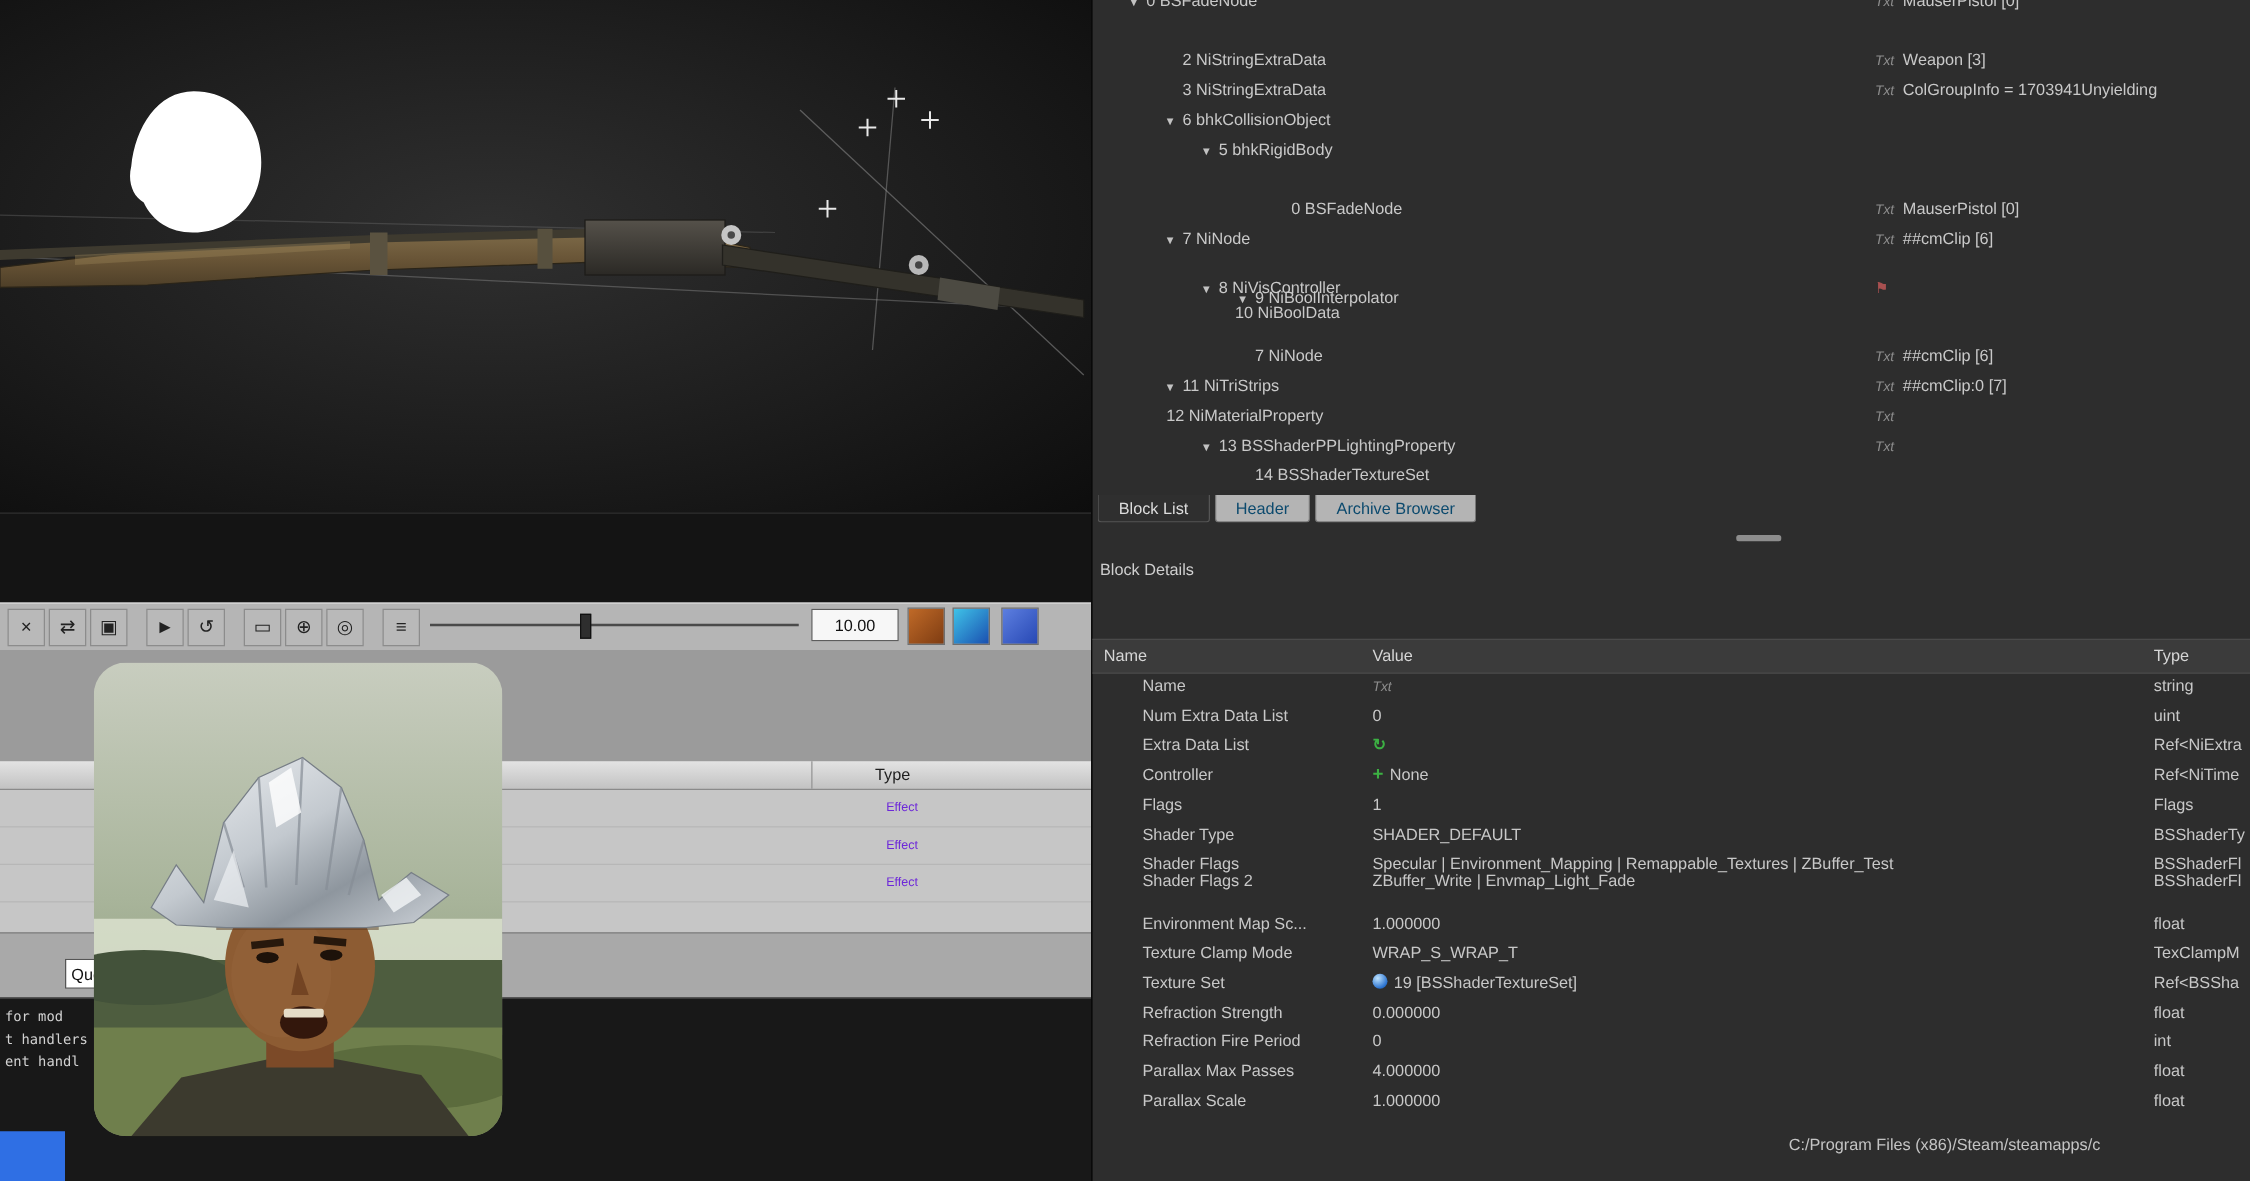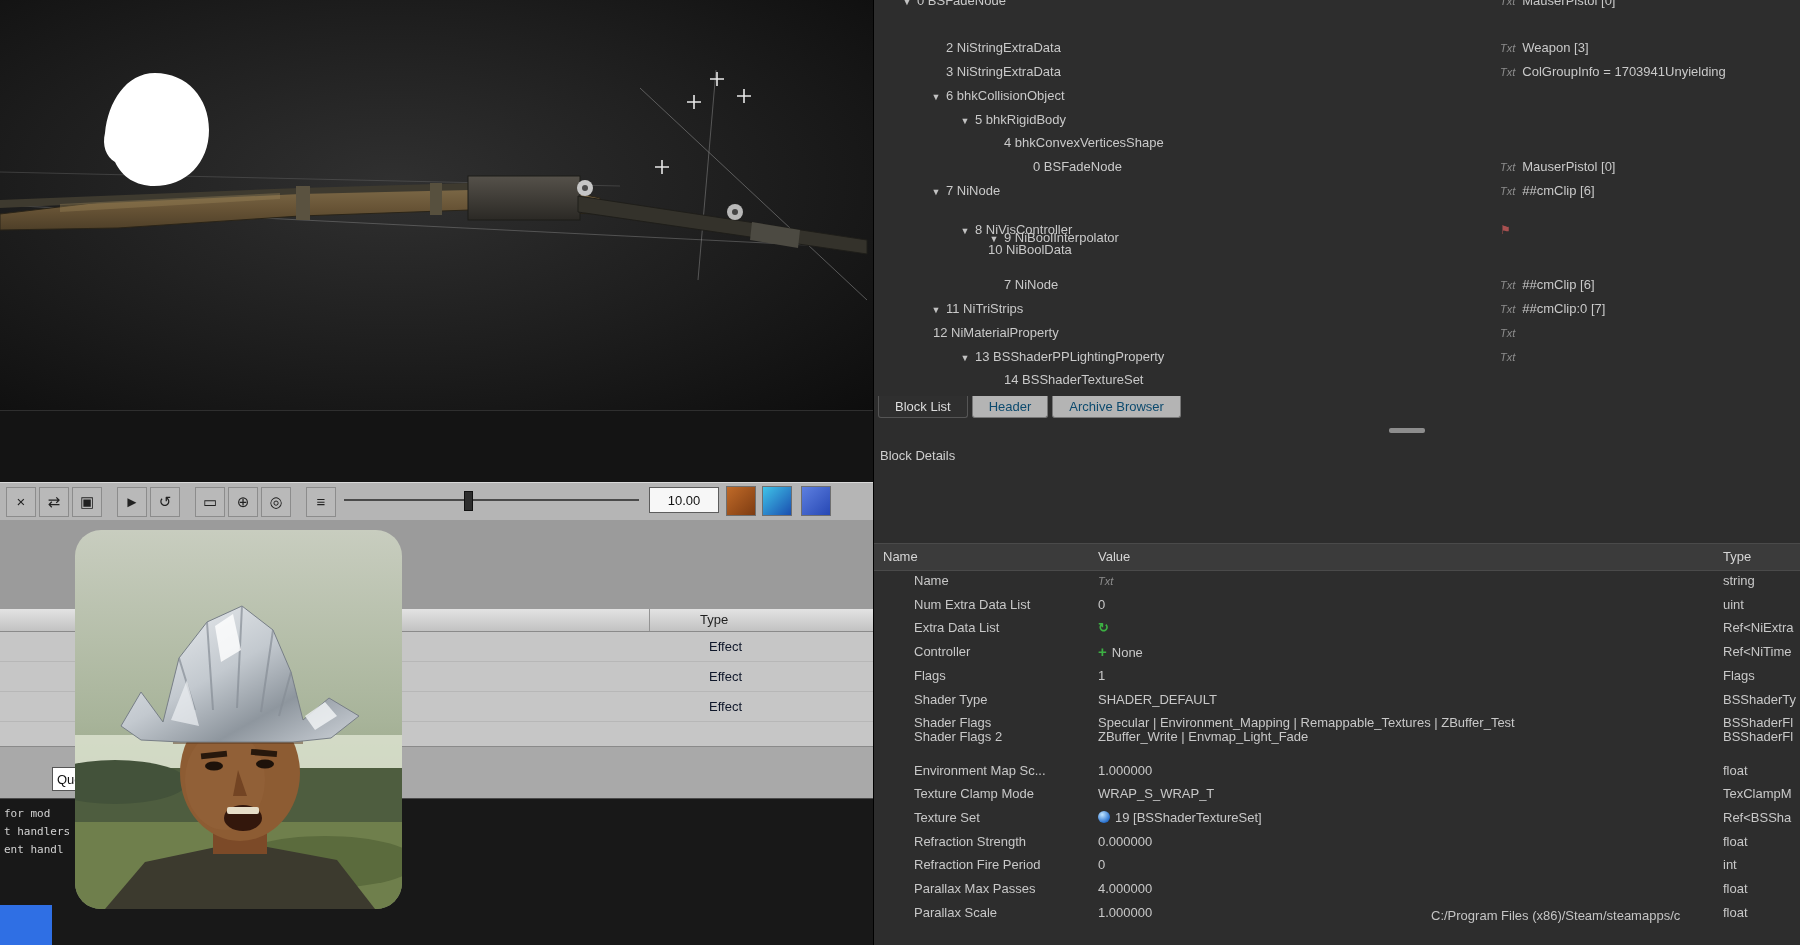--- a/index.html
+++ b/index.html
@@ -20,21 +20,21 @@
   #time-box{position:absolute;left:649px;top:487px;width:70px;height:26px;background:#f7f7f7;border:1px solid #5d5d5d;
             font-family:"Liberation Sans",sans-serif;font-size:13px;color:#111;text-align:center;box-sizing:border-box;}
   .swatch{position:absolute;top:486px;width:30px;height:30px;border:1px solid #6f6f6f;box-sizing:border-box;}
   #mid-gray{position:absolute;left:0;top:520px;width:873px;height:89px;background:#9b9b9b;}
   #effects-table{position:absolute;left:0;top:609px;width:873px;height:137px;background:#c6c6c6;}
   #effects-header{position:absolute;left:0;top:0;width:873px;height:22px;
      background:linear-gradient(#e3e3e3,#c2c2c2);border-bottom:1px solid #8a8a8a;}
   #type-col-line{position:absolute;left:649px;top:0;width:1px;height:22px;background:#949494;}
   #type-header{position:absolute;left:700px;top:3px;font-size:13px;color:#1f1f1f;}
   #effects-rows{position:absolute;left:0;top:23px;right:0;}
-  .effect-row{height:29px;line-height:29px;padding-left:709px;font-size:13px;color:#0f172a;border-bottom:1px solid #b7b7b7;}
+  .effect-row{height:29px;line-height:29px;padding-left:709px;font-size:10px;color:#6d28d9;border-bottom:1px solid #b7b7b7;}
   #quest-band{position:absolute;left:0;top:746px;width:873px;height:52px;background:#a9a9a9;border-top:1px solid #8a8a8a;}
   #quest-input{position:absolute;left:52px;top:20px;width:64px;height:24px;background:#ffffff;border:1px solid #555;
                font-family:"Liberation Sans",sans-serif;font-size:13px;color:#111;padding:0 0 0 4px;box-sizing:border-box;}
   #console{position:absolute;left:0;top:798px;width:873px;height:147px;background:#181818;border-top:1px solid #4a4a4a;}
   .console-line{padding-left:4px;height:18px;line-height:18px;font-family:"DejaVu Sans Mono",monospace;
                 font-size:11px;color:#d2d2d2;white-space:nowrap;}
   #console .console-line:first-child{padding-top:6px;}
   #blue-corner{position:absolute;left:0;top:905px;width:52px;height:40px;background:#2f6fe4;}
 
   
@@ -44,21 +44,21 @@
   .arrow{display:inline-block;width:20px;text-align:center;font-size:9px;color:#c2c2c2;}
   .tree-value{position:absolute;left:626px;top:0;color:#c9c9c9;}
   .badge{color:#8d8d8d;font-size:11px;font-style:italic;margin-right:7px;}
   .flag{color:#a85050;font-size:12px;margin-right:6px;}
   #tab-bar{position:absolute;left:0;top:396px;width:927px;height:28px;}
   .tab{display:inline-block;margin-left:4px;padding:3px 16px;font-size:13px;border:1px solid #777;
        border-top:none;border-radius:0 0 3px 3px;background:#b4b4b4;color:#0c4a6e;vertical-align:top;}
   .tab.active{background:#2f2f2f;color:#dddddd;border-color:#555;}
   #splitter-dash{position:absolute;left:515px;top:428px;width:36px;height:5px;background:#8d8d8d;border-radius:2px;}
   #details-title{position:absolute;left:6px;top:448px;font-size:13px;color:#cfcfcf;}
-  #details-table{position:absolute;left:0;top:511px;width:927px;height:384px;margin-top:32px;}
+  #details-table{position:absolute;left:0;top:511px;width:927px;height:384px;}
   #details-header{position:absolute;left:0;top:0;width:927px;height:26px;line-height:26px;background:#3b3b3b;
                   border-top:1px solid #4a4a4a;border-bottom:1px solid #4a4a4a;color:#d6d6d6;font-size:13px;}
   .hname{position:absolute;left:9px;} .hvalue{position:absolute;left:224px;} .htype{position:absolute;left:849px;}
   .d-row{position:absolute;left:0;right:0;height:24px;line-height:24px;color:#c8c8c8;font-size:13px;white-space:nowrap;}
   .dname{position:absolute;left:40px;} .dvalue{position:absolute;left:224px;white-space:nowrap;}
   .dtype{position:absolute;left:849px;white-space:nowrap;}
   .ref-icon,.plus-icon{color:#3cb043;font-weight:bold;margin-right:5px;}
   .plus-icon{font-size:15px;}
   .sphere-icon{display:inline-block;width:12px;height:12px;border-radius:50%;margin-right:5px;vertical-align:-1px;
                background:radial-gradient(circle at 35% 30%, #bfe4ff, #2a72cf 70%, #163f7a);}
@@ -159,21 +159,20 @@
       <div class="swatch" style="left: 801px; background: linear-gradient(135deg, rgb(93, 127, 224), rgb(39, 72, 180));"></div>
     </div>
 
   <div id="right-panel">
     <div id="tree">
         <div class="tree-row" style="top: -11px; padding-left: 23px;"><span class="arrow">▼</span><span class="tree-name">0 BSFadeNode</span><span class="tree-value"><span class="badge">Txt</span><span>MauserPistol [0]</span></span></div>
         <div class="tree-row" style="top: 36.4px; padding-left: 52px;"><span class="arrow"></span><span class="tree-name">2 NiStringExtraData</span><span class="tree-value"><span class="badge">Txt</span><span>Weapon [3]</span></span></div>
         <div class="tree-row" style="top: 60.1px; padding-left: 52px;"><span class="arrow"></span><span class="tree-name">3 NiStringExtraData</span><span class="tree-value"><span class="badge">Txt</span><span>ColGroupInfo = 1703941Unyielding</span></span></div>
         <div class="tree-row" style="top: 83.8px; padding-left: 52px;"><span class="arrow">▼</span><span class="tree-name">6 bhkCollisionObject</span></div>
         <div class="tree-row" style="top: 107.5px; padding-left: 81px;"><span class="arrow">▼</span><span class="tree-name">5 bhkRigidBody</span></div>
-        <div class="tree-row" style="top: 131.2px; padding-left: 110px;"><span class="arrow"></span><span class="tree-name">4 bhkConvexVerticesShape</span></div>
         <div class="tree-row" style="top: 154.9px; padding-left: 139px;"><span class="arrow"></span><span class="tree-name">0 BSFadeNode</span><span class="tree-value"><span class="badge">Txt</span><span>MauserPistol [0]</span></span></div>
         <div class="tree-row" style="top: 178.6px; padding-left: 52px;"><span class="arrow">▼</span><span class="tree-name">7 NiNode</span><span class="tree-value"><span class="badge">Txt</span><span>##cmClip [6]</span></span></div>
         <div class="tree-row" style="top: 202.3px; padding-left: 81px; margin-top: 16px;"><span class="arrow">▼</span><span class="tree-name">8 NiVisController</span><span class="tree-value"><span class="flag">⚑</span></span></div>
         <div class="tree-row" style="top: 226px; padding-left: 110px;"><span class="arrow">▼</span><span class="tree-name">9 NiBoolInterpolator</span></div>
         <div class="tree-row" style="top: 238px; padding-left: 94px;"><span class="arrow"></span><span class="tree-name">10 NiBoolData</span></div>
         <div class="tree-row" style="top: 273.4px; padding-left: 110px;"><span class="arrow"></span><span class="tree-name">7 NiNode</span><span class="tree-value"><span class="badge">Txt</span><span>##cmClip [6]</span></span></div>
         <div class="tree-row" style="top: 297.1px; padding-left: 52px;"><span class="arrow">▼</span><span class="tree-name">11 NiTriStrips</span><span class="tree-value"><span class="badge">Txt</span><span>##cmClip:0 [7]</span></span></div>
         <div class="tree-row" style="top: 320.8px; padding-left: 39px;"><span class="arrow"></span><span class="tree-name">12 NiMaterialProperty</span><span class="tree-value"><span class="badge">Txt</span></span></div>
         <div class="tree-row" style="top: 344.5px; padding-left: 81px;"><span class="arrow">▼</span><span class="tree-name">13 BSShaderPPLightingProperty</span><span class="tree-value"><span class="badge">Txt</span></span></div>
         <div class="tree-row" style="top: 368.2px; padding-left: 110px;"><span class="arrow"></span><span class="tree-name">14 BSShaderTextureSet</span></div>

